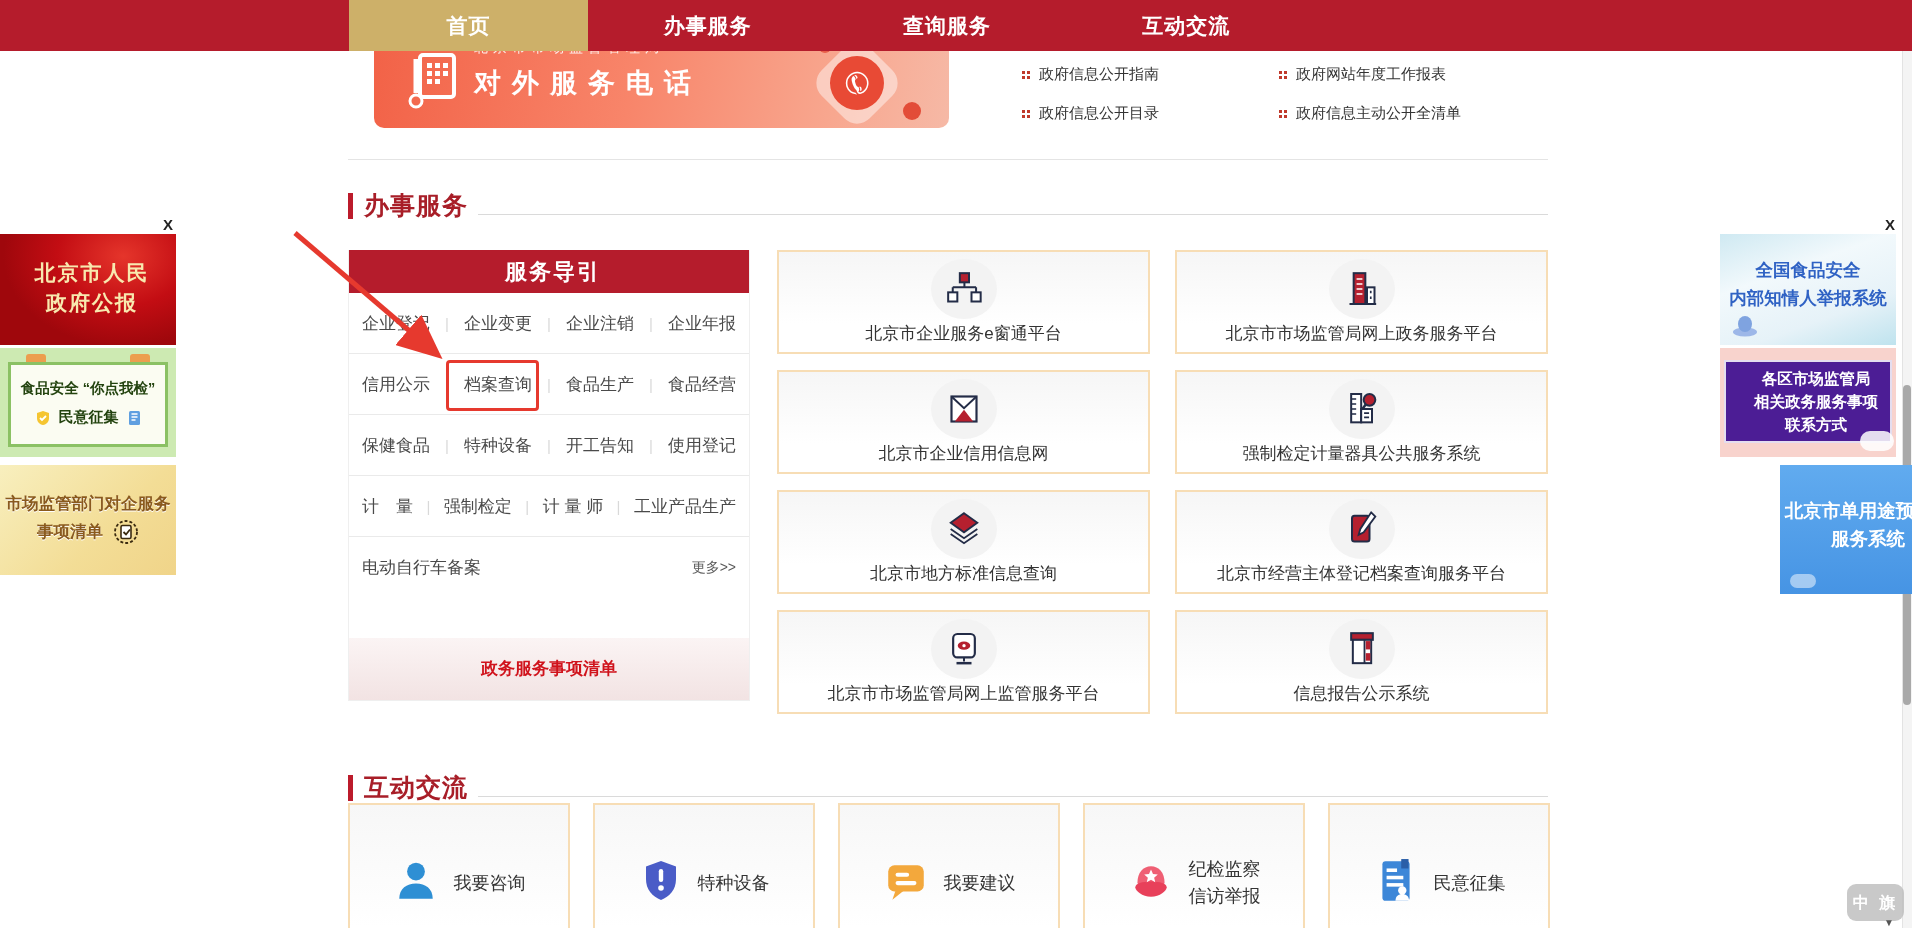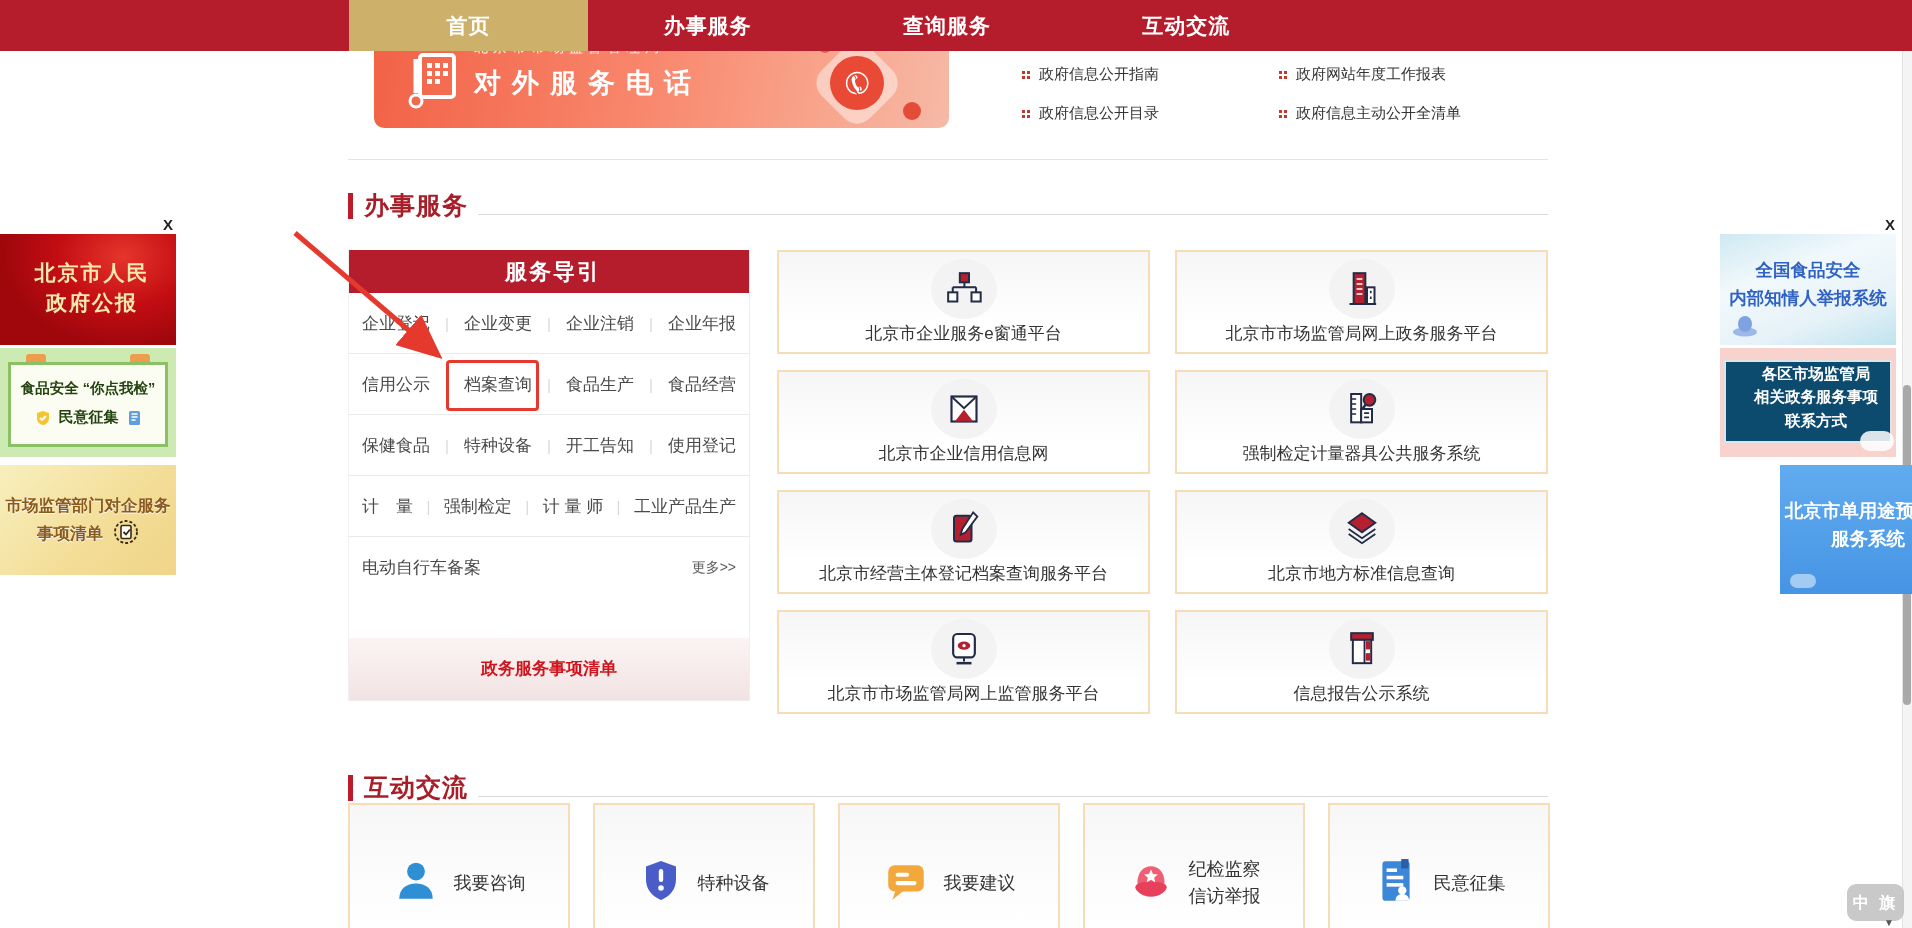--- a/index.html
+++ b/index.html
@@ -85,31 +85,31 @@
           background:radial-gradient(120px 90px at 70% 20%, #e5352b 0%, #c30d13 55%, #9f070c 100%);padding-left:8px; }
   .lad1-text { margin-top:24px; text-align:center; color:#f8e9af; font-size:21px; font-weight:bold; line-height:1.45; letter-spacing:2px; }
   .lad2 { left:0; top:348px; height:109px; background:#cdeab2; }
   .lad2-panel { position:absolute; left:8px; top:14px; right:8px; bottom:10px; background:#fbfcf2;
                 border:3px solid #8bc164; }
   .lad2-clip { position:absolute; top:6px; width:20px; height:14px; background:#ec9e4e; border-radius:3px; }
   .lad2-line1 { margin-top:14px; text-align:center; color:#23430f; font-size:14.5px; font-weight:bold; }
   .lad2-line2 { margin-top:10px; text-align:center; color:#23430f; font-size:15px; font-weight:bold;
                 display:flex; align-items:center; justify-content:center; gap:8px; }
   .lad3 { left:0; top:465px; height:110px;
-          background:linear-gradient(135deg,#f8efbe 0%,#f3dd96 60%,#f0d489 100%); }
+          background:linear-gradient(135deg,#f8efbe 0%,#f3dd96 60%,#f0d489 100%);font-family:Liberation Mono, monospace; }
   .lad3-text { margin-top:26px; text-align:center; color:#8a5a1e; font-size:16.5px; font-weight:bold; line-height:1.7;
                text-shadow:0 1px 0 #fff; }
   .lad3-line2 { display:flex; align-items:flex-start; justify-content:center; gap:10px; }
 
   .rad1 { left:1720px; top:234px; height:111px;
           background:linear-gradient(160deg,#cfe9f2 0%,#f2f9fc 35%,#e6f2f8 70%,#bfe3ee 100%); }
   .rad1-text { margin-top:22px; text-align:center; color:#2f62c4; font-weight:bold; font-size:17.5px; line-height:1.6; }
   .rad2 { left:1720px; top:348px; height:109px; background:#f8d3cd; }
-  .rad2-panel { position:absolute; left:4px; top:12px; right:4px; bottom:14px; background:#0c4a6e;
-                border:2px solid rgba(255,255,255,.85); display:flex; flex-direction:column; justify-content:flex-start;padding-left:16px; }
+  .rad2-panel { position:absolute; left:4px; top:12px; right:4px; bottom:14px; background:#4c1d95;
+                border:2px solid rgba(255,255,255,.85); display:flex; flex-direction:column; justify-content:center;padding-left:16px; }
   .rad2-text { text-align:center; color:#fff; font-size:15.5px; font-weight:bold; line-height:1.5; }
   .rad3 { left:1780px; top:465px; height:129px;
           background:linear-gradient(180deg,#61abef 0%,#4694e4 100%); }
   .rad3-text { margin-top:32px; text-align:center; color:#fff; font-size:18.5px; font-weight:bold; line-height:1.5; }
   .cloud { position:absolute; background:#fff; border-radius:50%; opacity:.85; }
 
   
   .scroll-track { position:absolute; right:0; top:0; width:10px; height:100%; background:#f4f4f4;
                   border-left:1px solid #e3e3e3; z-index:20; }
   .scroll-thumb { position:absolute; right:1px; top:385px; width:8px; height:320px; background:#a9a9a9;
@@ -290,36 +290,36 @@
           <circle cx="33" cy="13" r="7" fill="#b5202f" stroke="#232c47" stroke-width="2.4"></circle>
           <path d="M28.5 18.5l-4 5.5" stroke="#232c47" stroke-width="3"></path>
         </svg>
       </div>
       <div class="plabel" data-interactable="false">强制检定计量器具公共服务系统</div>
     </div>
 
     <div class="pcard" data-interactable="true">
       <div class="picon" data-interactable="false">
         <svg width="40" height="40" viewBox="0 0 48 48">
-          <rect x="12" y="8" width="21" height="31" rx="3" fill="#b5202f" stroke="#232c47" stroke-width="2.4"></rect>
-          <path d="M35 4l5 5-14 19-6 3 2-7z" fill="#fff" stroke="#232c47" stroke-width="2.2"></path>
-        </svg>
-      </div>
-      <div class="plabel" data-interactable="false">北京市经营主体登记档案查询服务平台</div>
-    </div>
-
-    <div class="pcard" data-interactable="true">
-      <div class="picon" data-interactable="false">
-        <svg width="40" height="40" viewBox="0 0 48 48">
           <path d="M24 5l16 11.5L24 28 8 16.5z" fill="#b5202f" stroke="#232c47" stroke-width="2.2"></path>
           <path d="M8 24l16 11 16-11" fill="none" stroke="#232c47" stroke-width="2.2"></path>
           <path d="M8 30l16 11 16-11" fill="none" stroke="#232c47" stroke-width="2.2"></path>
         </svg>
       </div>
       <div class="plabel" data-interactable="false">北京市地方标准信息查询</div>
+    </div>
+
+    <div class="pcard" data-interactable="true">
+      <div class="picon" data-interactable="false">
+        <svg width="40" height="40" viewBox="0 0 48 48">
+          <rect x="12" y="8" width="21" height="31" rx="3" fill="#b5202f" stroke="#232c47" stroke-width="2.4"></rect>
+          <path d="M35 4l5 5-14 19-6 3 2-7z" fill="#fff" stroke="#232c47" stroke-width="2.2"></path>
+        </svg>
+      </div>
+      <div class="plabel" data-interactable="false">北京市经营主体登记档案查询服务平台</div>
     </div>
 
     <div class="pcard" data-interactable="true">
       <div class="picon" data-interactable="false">
         <svg width="40" height="40" viewBox="0 0 48 48">
           <rect x="11" y="6" width="26" height="28" rx="5" fill="#fff" stroke="#232c47" stroke-width="2.6"></rect>
           <ellipse cx="24" cy="20" rx="7.5" ry="5" fill="#b5202f"></ellipse>
           <circle cx="24" cy="20" r="2" fill="#fff"></circle>
           <path d="M24 34v5" stroke="#232c47" stroke-width="2.4"></path>
           <path d="M15 41h18" stroke="#232c47" stroke-width="3"></path>

